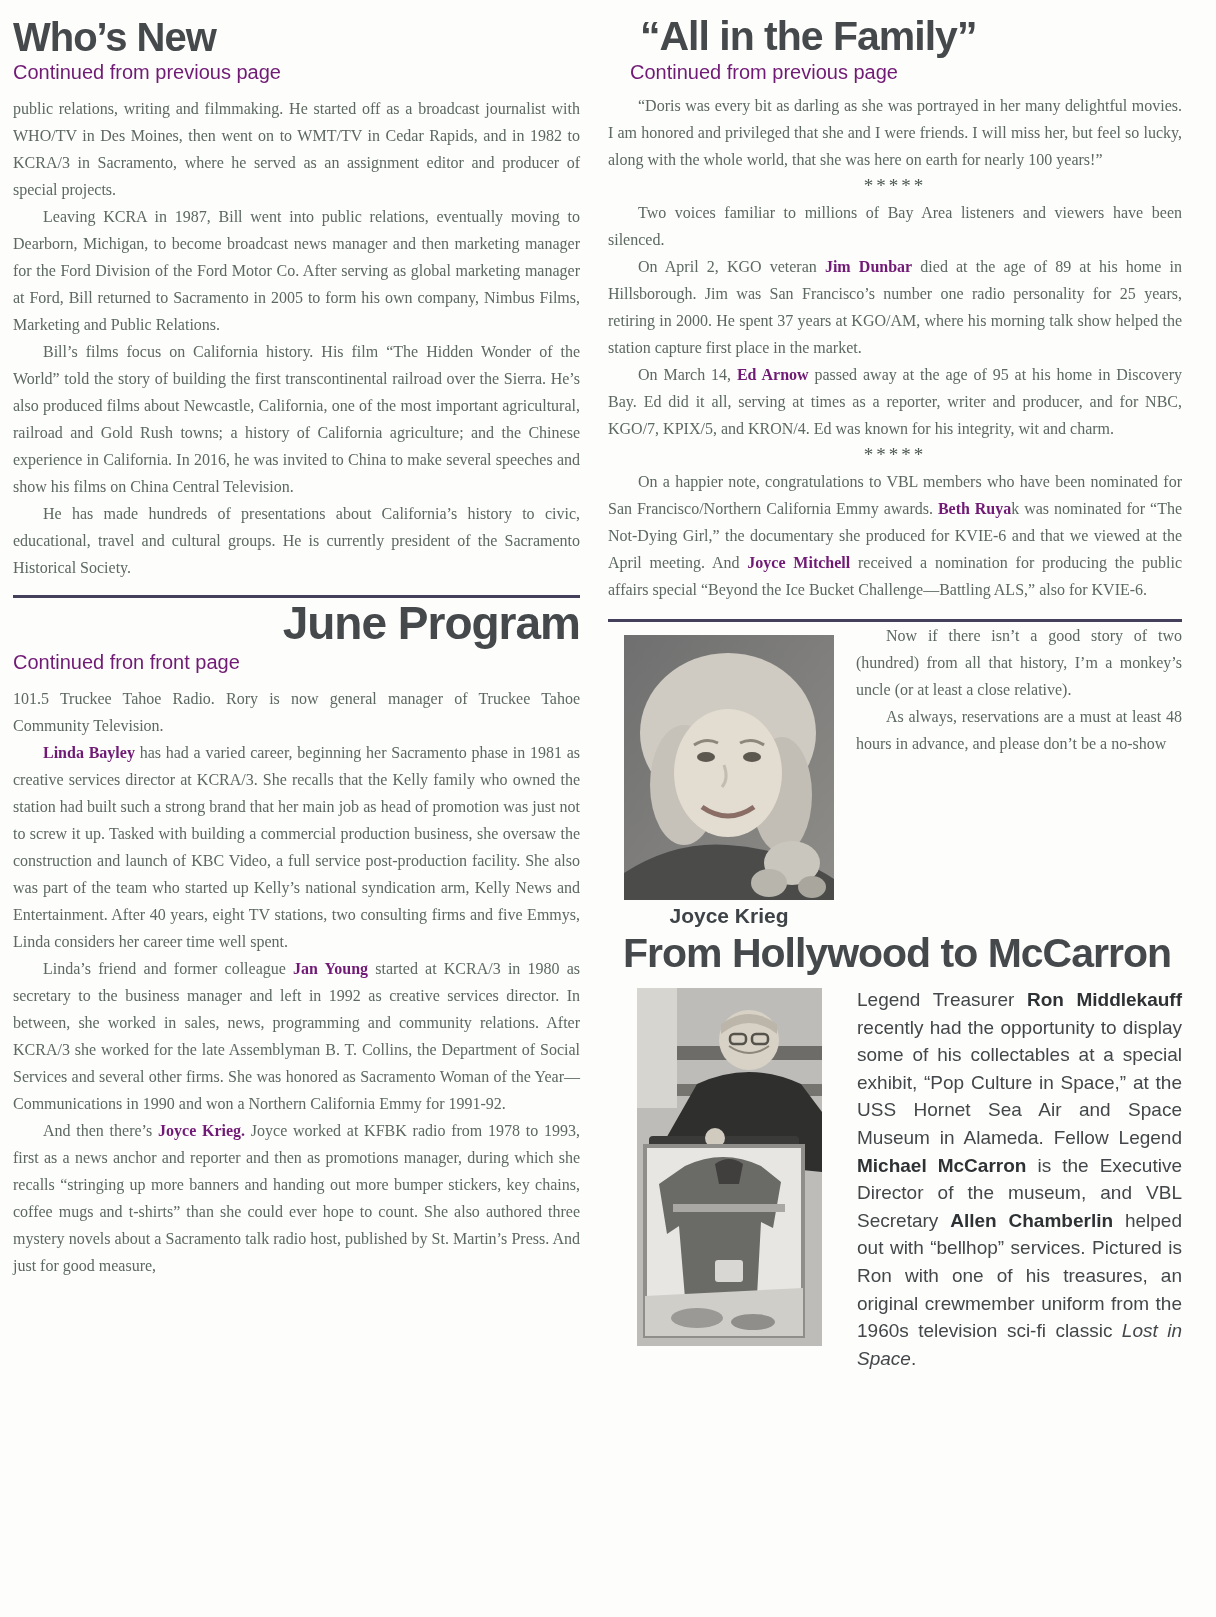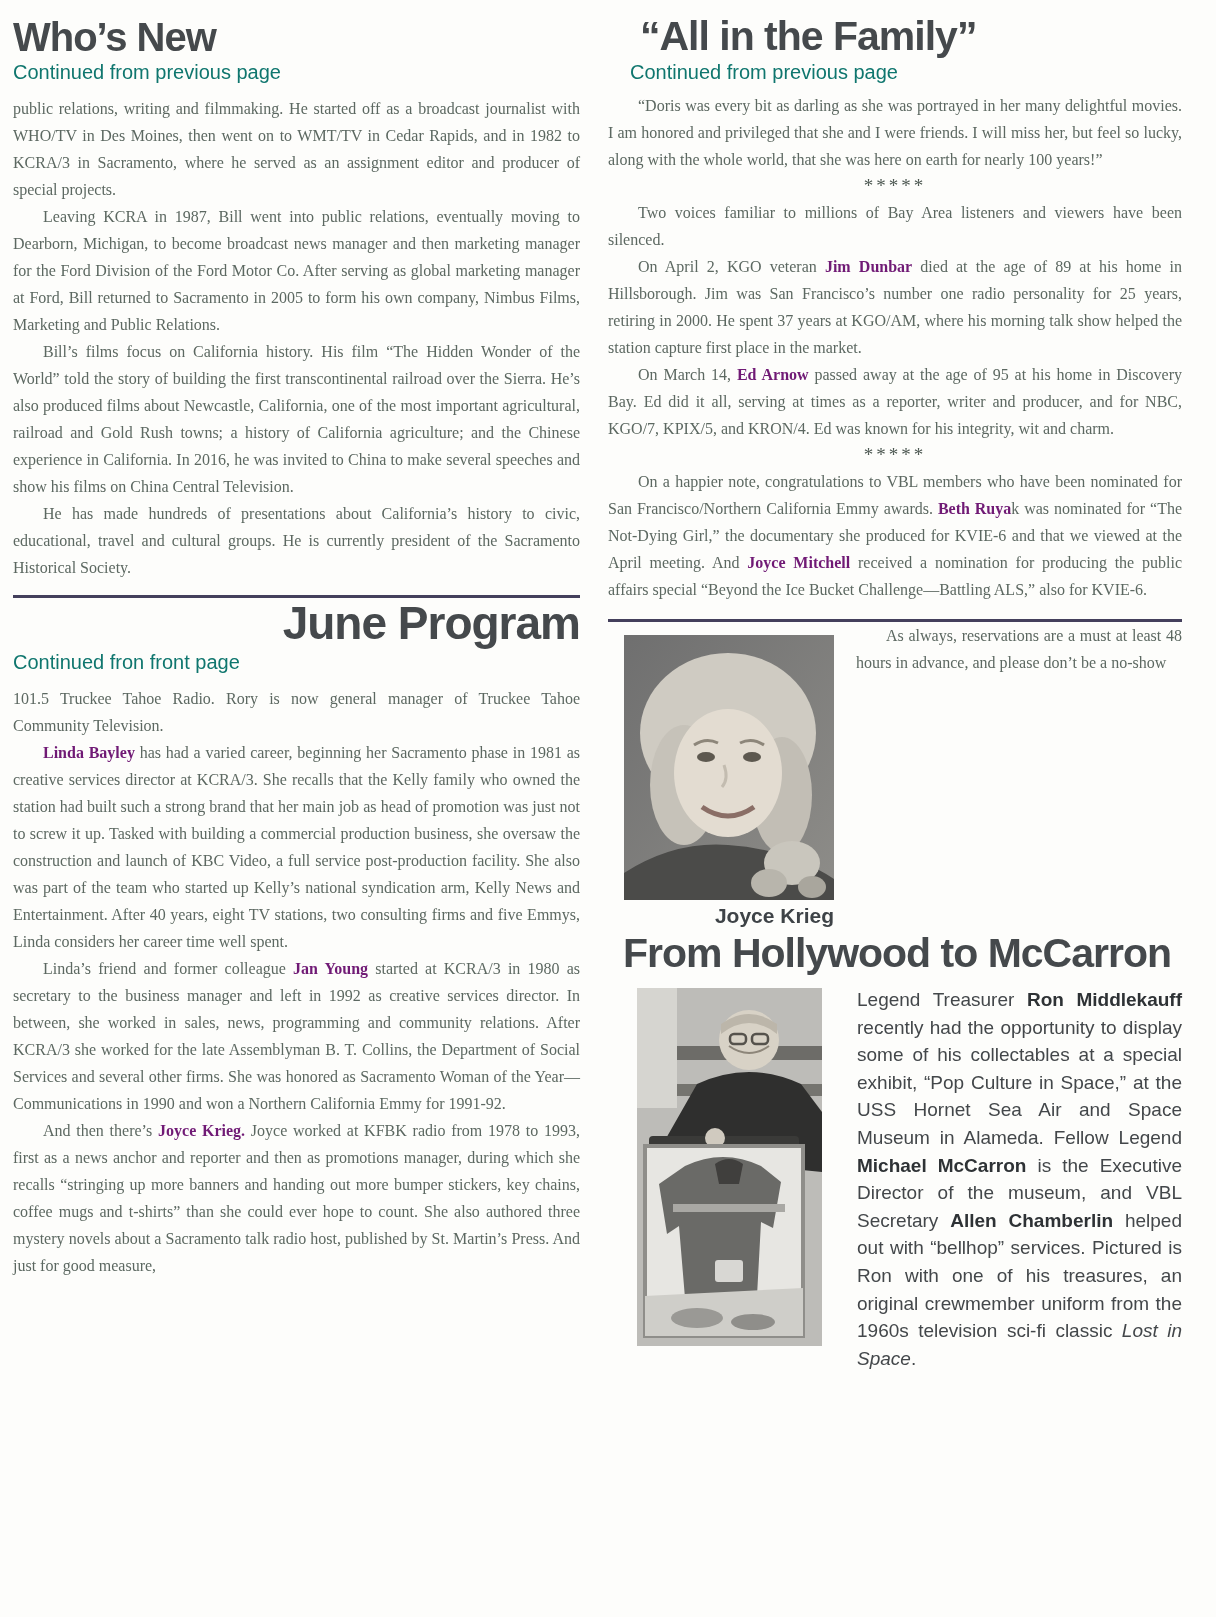--- a/index.html
+++ b/index.html
@@ -9,40 +9,40 @@
   .col-left{left:13px;width:567px;}
   .col-right{left:608px;width:574px;}
 
   h1.head{font-family:"Liberation Sans",sans-serif;font-weight:bold;color:#45494c;
           margin:0;letter-spacing:-1px;}
   .head-wn{font-size:40px;line-height:42px;padding-top:16px;}
   .head-jp{font-size:46px;line-height:50px;margin-top:6px;text-align:right;}
   .head-af{font-size:41px;line-height:44px;padding-top:14px;padding-left:32px;}
   .head-ha{font-size:41px;line-height:46px;margin-top:22px;padding-left:15px;}
   .subtitle{font-family:"Liberation Sans",sans-serif;font-size:20px;line-height:22px;
-            color:#0f766e;margin:3px 0 12px 0;}
+            color:#701a75;margin:3px 0 12px 0;}
   .subtitle.af{padding-left:22px;margin-bottom:9px;}
 
   .p{font-size:16px;line-height:27px;color:#5c6861;text-align:justify;margin:0;}
   .ind{text-indent:30px;}
   .b{font-weight:bold;color:#701a75;}
   .i{font-style:italic;}
 
   .stars{font-size:19px;line-height:26px;letter-spacing:3px;color:#4e5953;
          text-align:center;margin:0;}
 
   .rule{border:none;border-top:3px solid #44405c;margin:0;}
   .rule-left{margin-top:14px;}
   .rule-right{margin-top:16px;}
 
   figure{margin:0;}
   .joyce-fig{float:left;width:210px;margin:13px 22px 2px 16px;}
   .joyce-fig svg{display:block;width:210px;height:265px;}
   .figcap{font-family:"Liberation Sans",sans-serif;font-weight:bold;font-size:21px;
-          color:#3e4347;text-align:right;margin-top:4px;}
+          color:#3e4347;text-align:center;margin-top:4px;}
   .joyce-wrap{overflow:visible;}
   .clearfix::after{content:"";display:block;clear:both;}
 
   .ron-fig{float:left;width:185px;margin:12px 35px 4px 29px;}
   .ron-fig svg{display:block;width:185px;height:358px;}
 
   .sans-par{font-family:"Liberation Sans",sans-serif;font-size:19px;line-height:27.6px;
             color:#43474a;text-align:justify;margin-top:10px;}
   .sans-par .b{color:#2e3235;}
 </style>
@@ -111,20 +111,21 @@
           <path d="M116 108 q12 -6 24 2" stroke="#8d867a" stroke-width="3" fill="none"></path>
           <path d="M100 130 q5 14 -2 22" stroke="#c3bcb0" stroke-width="3" fill="none"></path>
           <path d="M78 172 q26 18 52 0" stroke="#8a6e66" stroke-width="5" fill="none"></path>
           <path d="M0 265 L0 238 q50 -32 104 -28 q60 4 106 34 L210 265 Z" fill="#4b4b49"></path>
           <ellipse cx="168" cy="228" rx="28" ry="22" fill="#c9c6bd"></ellipse>
           <ellipse cx="145" cy="248" rx="18" ry="14" fill="#b8b5ac"></ellipse>
           <ellipse cx="188" cy="252" rx="14" ry="11" fill="#a9a69d"></ellipse>
         </svg>
         <figcaption class="figcap">Joyce Krieg</figcaption>
       </figure>
+      <p class="p ind">Now if there isn’t a good story of two (hundred) from all that history, I’m a monkey’s uncle (or at least a close relative).</p>
       <p class="p ind">As always, reservations are a must at least 48 hours in advance, and please don’t be a no-show</p>
     </section>
 
     <section class="clearfix">
       <h1 class="head head-ha">From Hollywood to McCarron</h1>
       <figure class="ron-fig">
         <svg viewBox="0 0 185 358">
           <rect x="0" y="0" width="185" height="358" fill="#bdbcb8"></rect>
           <rect x="0" y="58" width="185" height="14" fill="#6d6c68"></rect>
           <rect x="0" y="96" width="185" height="12" fill="#75746f"></rect>

